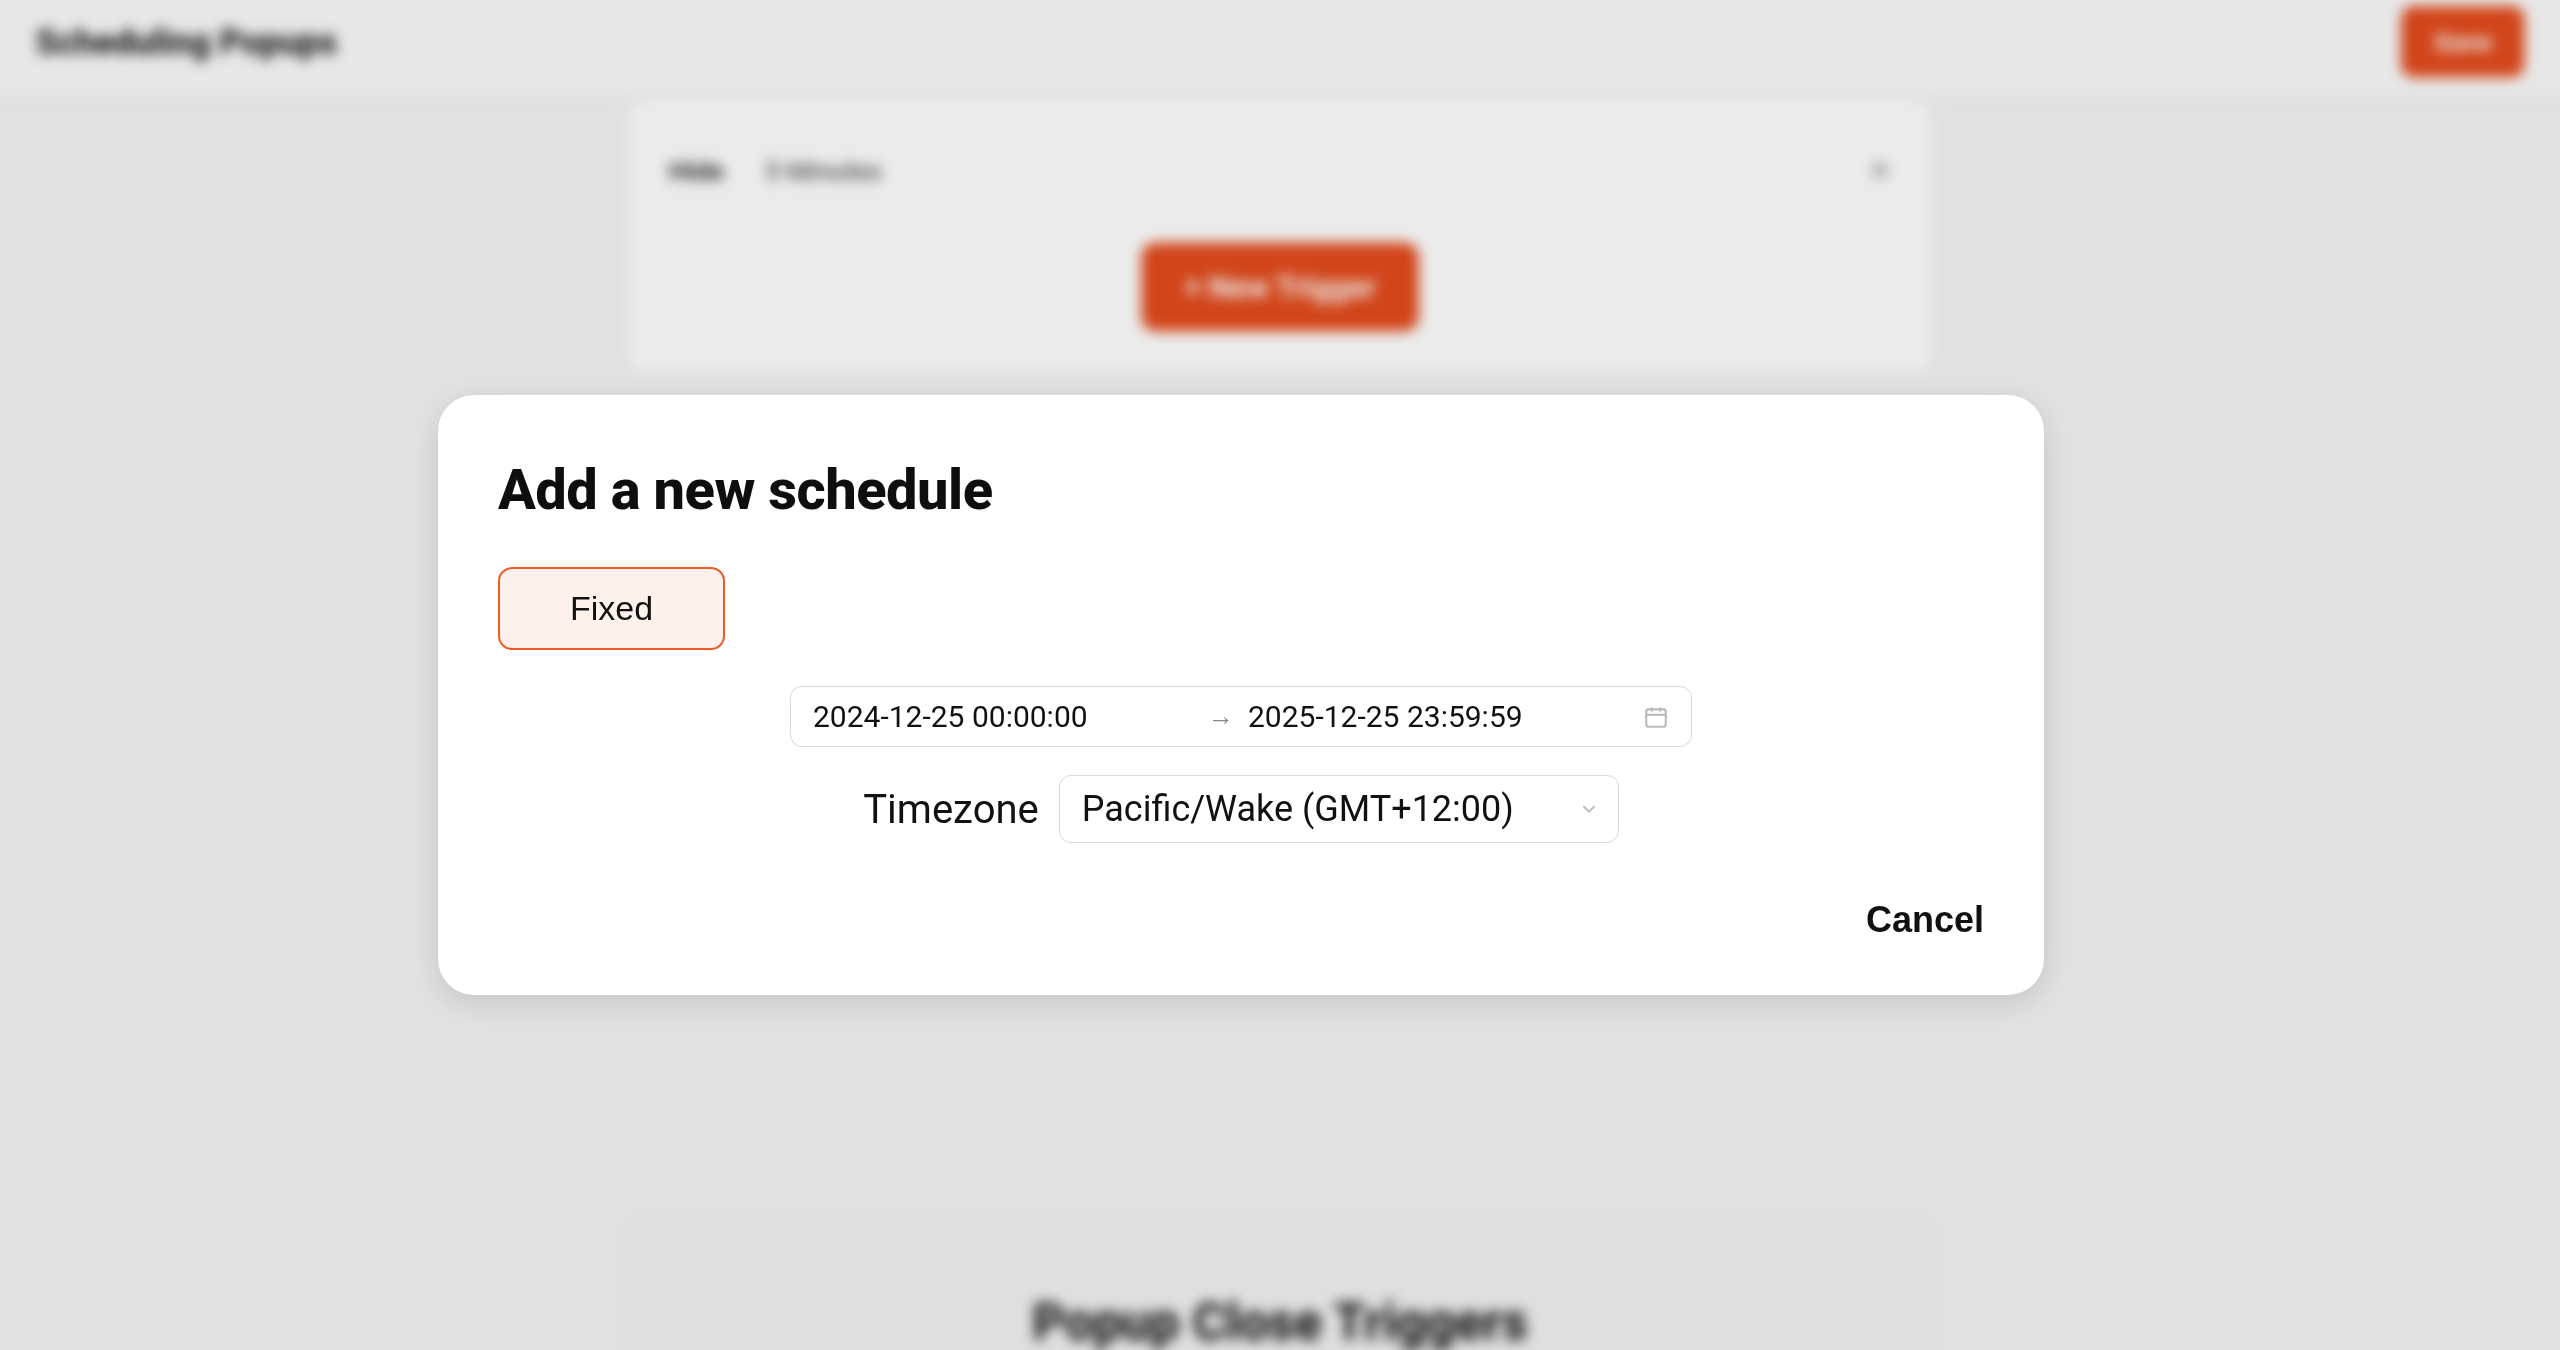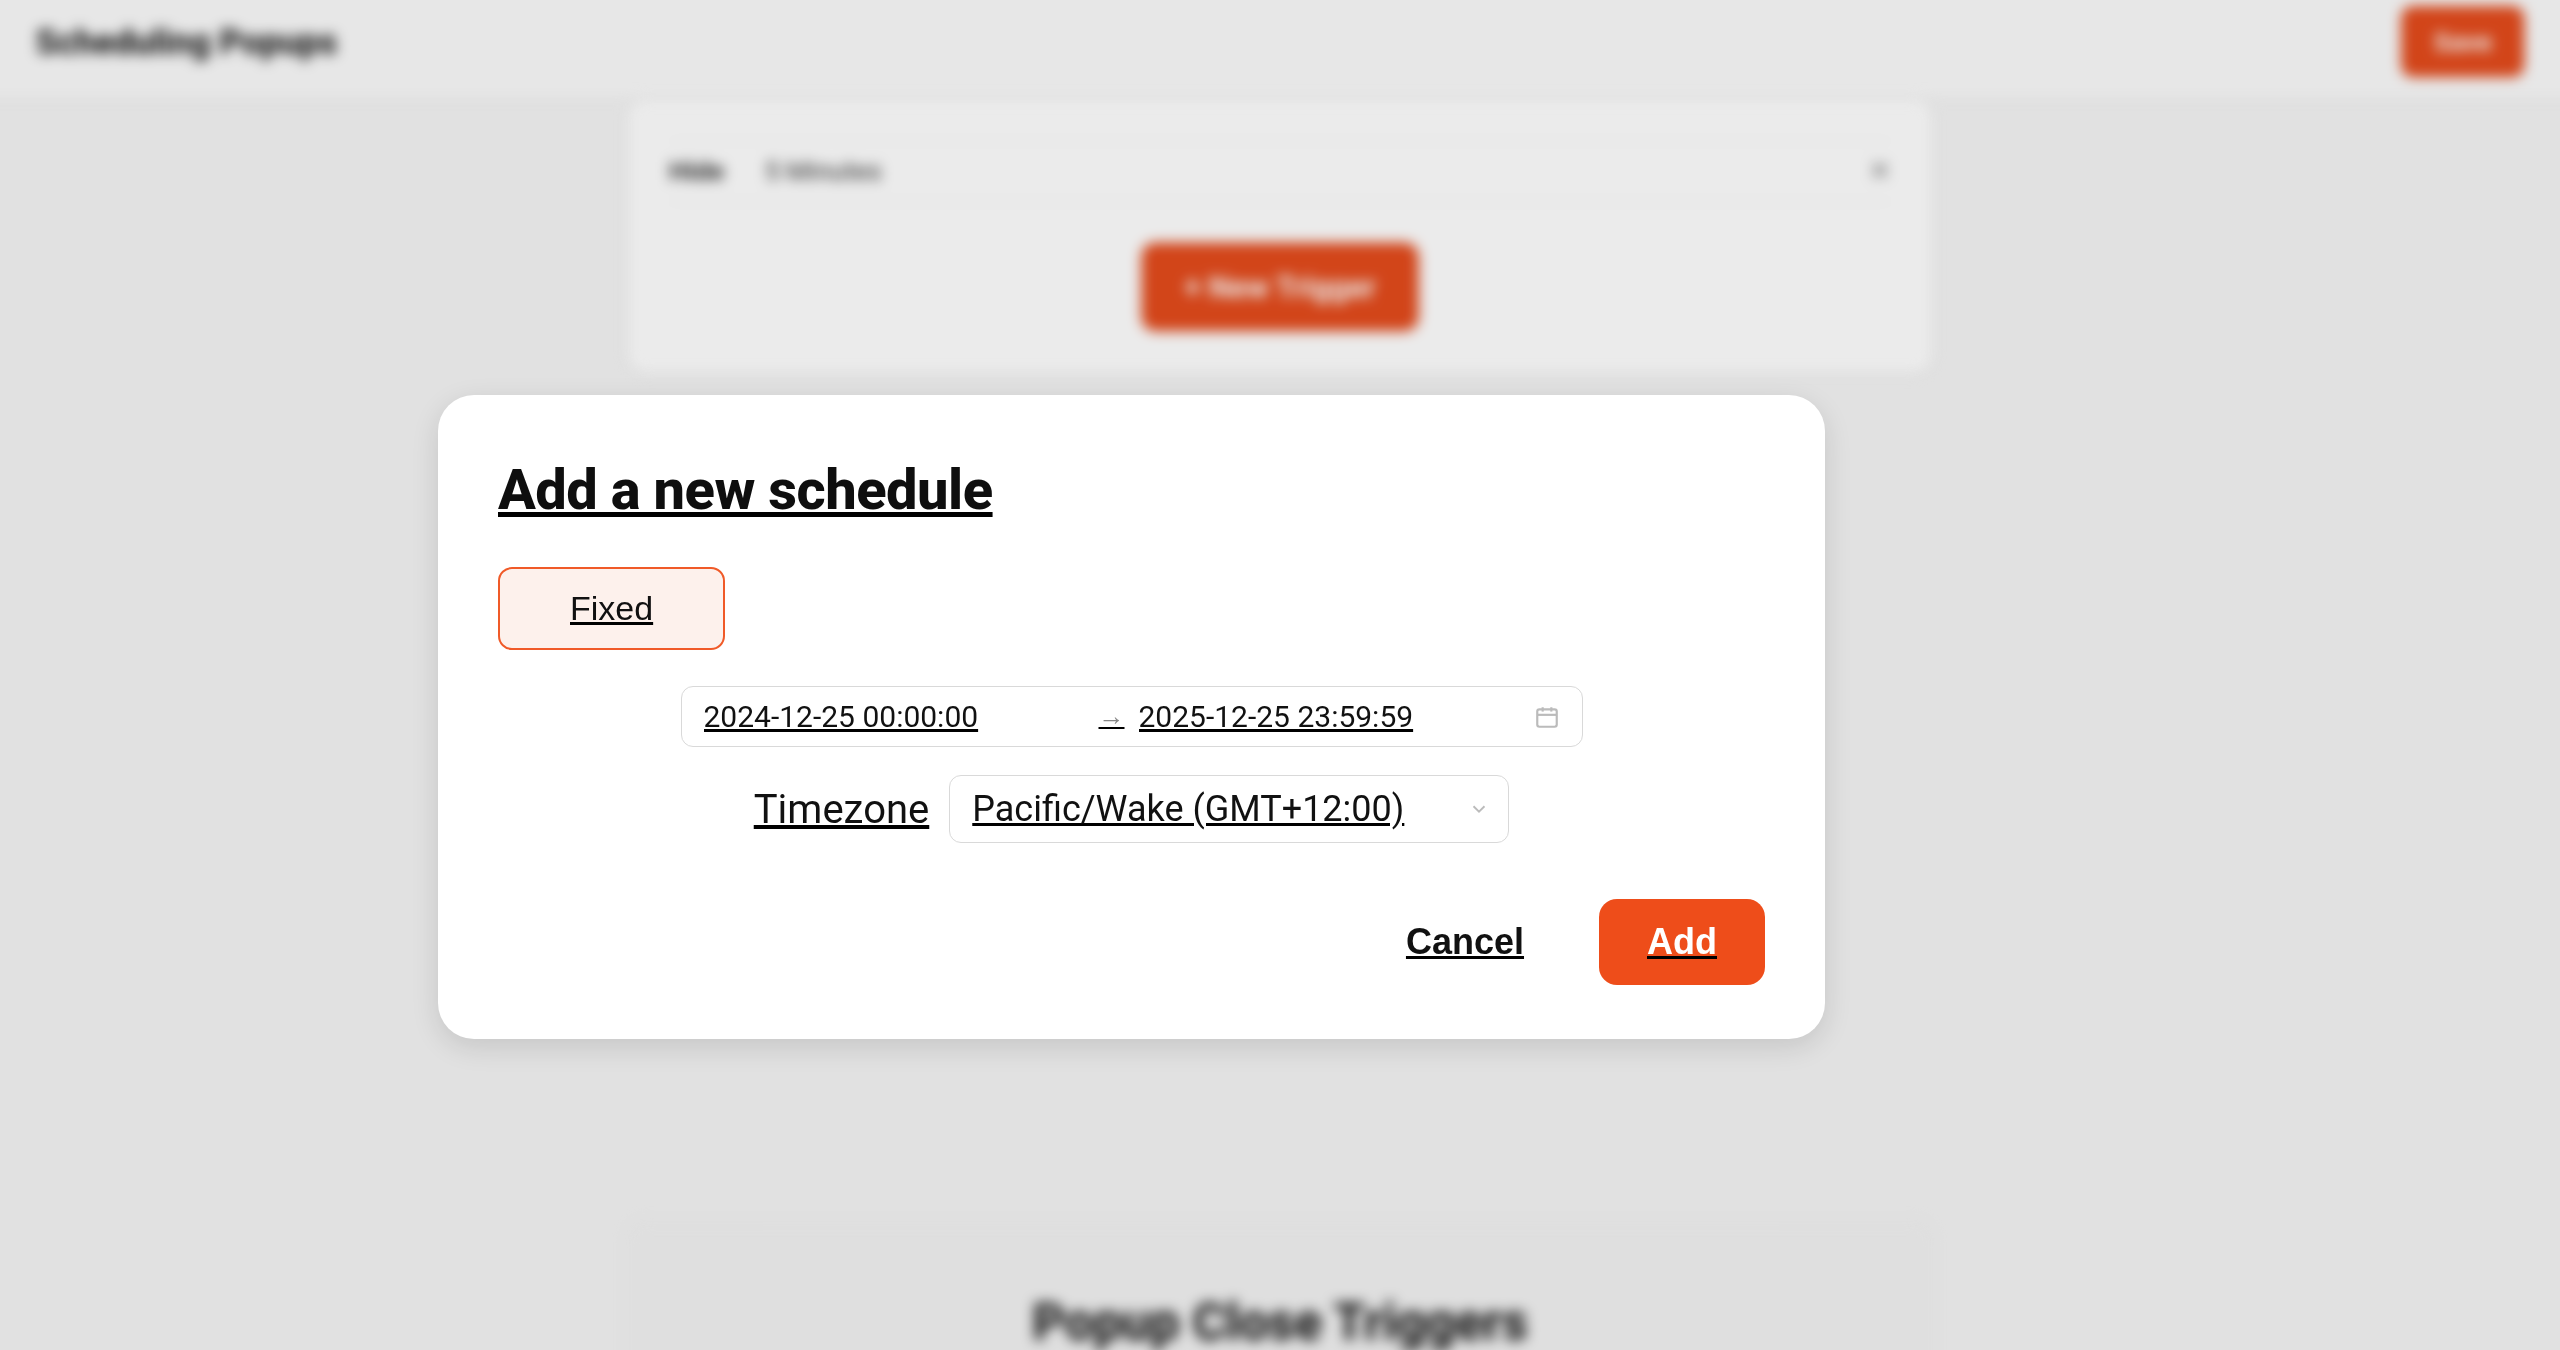--- a/index.html
+++ b/index.html
@@ -109,26 +109,25 @@
       position: absolute;
       inset: 0;
       background: rgba(0,0,0,0.08);
     }
 
     
     .modal {
       position: absolute;
       left: 438px;
       top: 395px;
-      width: 1387px;
+      width: 1606px;
       background: #fff;
       border-radius: 36px;
       box-shadow: 0 8px 28px rgba(0,0,0,0.12);
       padding: 62px 60px 54px 60px;
-      text-decoration: underline;
     }
     .modal-title {
       font-size: 56px;
       font-weight: 800;
       color: #0e0e0e;
       margin-bottom: 44px;
       letter-spacing: -0.5px;
     }
 
     .segmented {
@@ -302,15 +301,14 @@
       <span class="chev">
         <svg viewBox="0 0 24 24" width="22" height="22" fill="none" stroke="currentColor" stroke-width="2">
           <polyline points="6 9 12 15 18 9"></polyline>
         </svg>
       </span>
     </div>
   </div>
 
   <div class="modal-footer">
     <button class="btn-cancel">Cancel</button>
-    <button class="btn-add">Add</button>
   </div>
 </div>
 
 </body></html>

